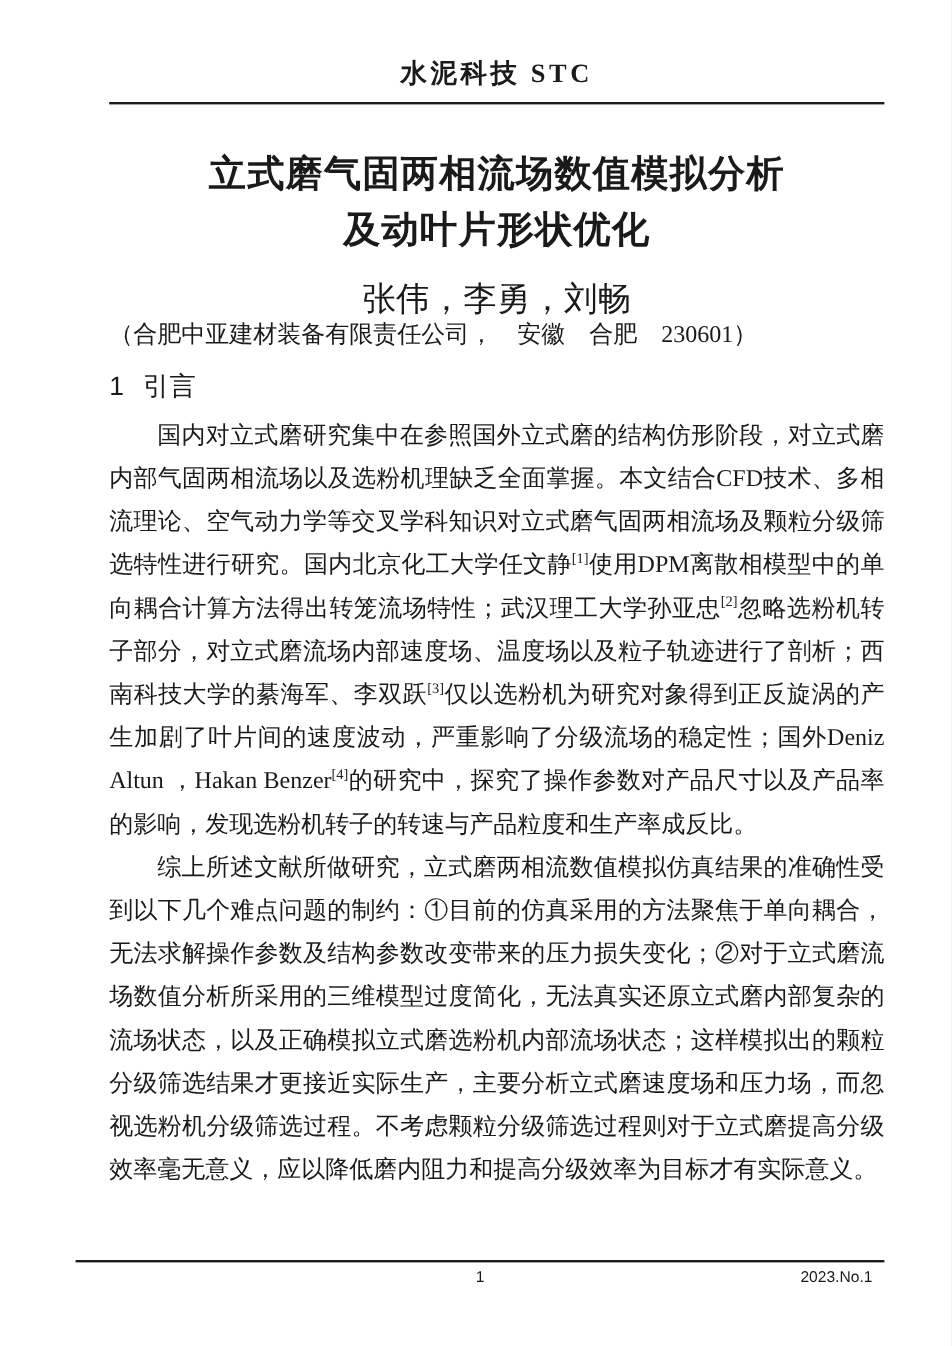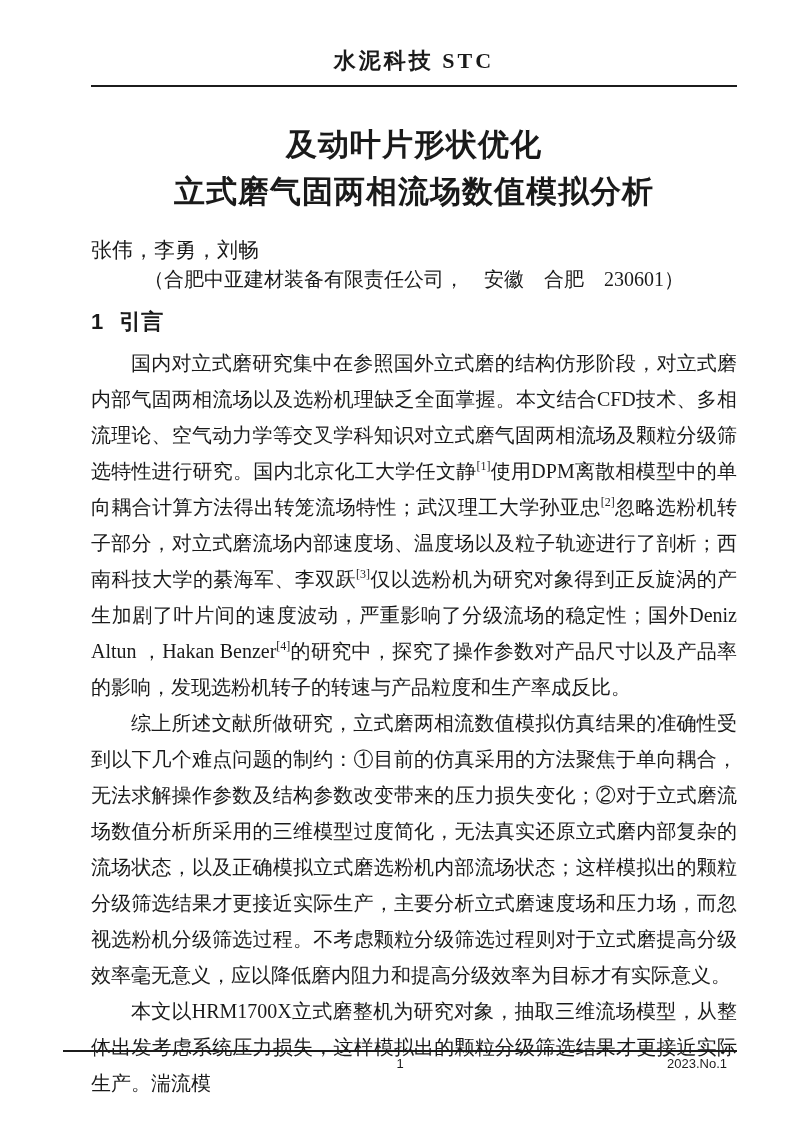--- a/index.html
+++ b/index.html
@@ -44,34 +44,35 @@
     text-align: center;
     font-family: "Liberation Sans", "DejaVu Sans", sans-serif;
     font-weight: 700;
     font-size: 31px;
     line-height: 47px;
     letter-spacing: 1px;
   }
   .article-title span { display: block; }
   .authors-line {
     margin-top: 22px;
-    font-size: 21px;
+    text-align: center;
+    font-size: 28px;
     line-height: 26px;
   }
   .affiliation-line {
     margin-top: 3px;
-    text-align: center;
+    text-align: left;
     font-size: 20px;
     line-height: 26px;
   }
   
   .section-heading {
     margin: 17px 0 0 0;
     font-family: "Liberation Sans", "DejaVu Sans", sans-serif;
-    font-weight: 700;
+    font-weight: 400;
     font-size: 22px;
     line-height: 26px;
   }
   .section-heading .sec-num { margin-right: 16px; }
   
   .body-para {
     margin: 0;
     padding: 0;
     font-size: 20px;
     line-height: 36px;
@@ -118,39 +119,38 @@
 </head>
 <body>
 
 <div class="page">
   <div class="content">
 
     <div class="journal-name">水泥科技 STC</div>
     <hr class="head-rule">
 
     <h1 class="article-title">
+      <span>立式磨气固两相流场数值模拟分析</span>
       <span>及动叶片形状优化</span>
-      <span>立式磨气固两相流场数值模拟分析</span>
     </h1>
 
     <div class="authors-line">张伟，李勇，刘畅</div>
 
     <div class="affiliation-line">（合肥中亚建材装备有限责任公司，　安徽　合肥　230601）</div>
 
     <h2 class="section-heading">
       <span class="sec-num">1</span><span>引言</span>
     </h2>
 
     <p class="body-para">
       <span>国内对立式磨研究集中在参照国外立式磨的结构仿形阶段，对立式磨内部气固两相流场以及选粉机理缺乏全面掌握。本文结合CFD技术、多相流理论、空气动力学等交叉学科知识对立式磨气固两相流场及颗粒分级筛选特性进行研究。国内北京化工大学任文静</span><sup class="ref">[1]</sup><span>使用DPM离散相模型中的单向耦合计算方法得出转笼流场特性；武汉理工大学孙亚忠</span><sup class="ref">[2]</sup><span>忽略选粉机转子部分，对立式磨流场内部速度场、温度场以及粒子轨迹进行了剖析；西南科技大学的綦海军、李双跃</span><sup class="ref">[3]</sup><span>仅以选粉机为研究对象得到正反旋涡的产生加剧了叶片间的速度波动，严重影响了分级流场的稳定性；国外Deniz Altun ，Hakan Benzer</span><sup class="ref">[4]</sup><span>的研究中，探究了操作参数对产品尺寸以及产品率的影响，发现选粉机转子的转速与产品粒度和生产率成反比。</span>
     </p>
 
     <p class="body-para">综上所述文献所做研究，立式磨两相流数值模拟仿真结果的准确性受到以下几个难点问题的制约：①目前的仿真采用的方法聚焦于单向耦合，无法求解操作参数及结构参数改变带来的压力损失变化；②对于立式磨流场数值分析所采用的三维模型过度简化，无法真实还原立式磨内部复杂的流场状态，以及正确模拟立式磨选粉机内部流场状态；这样模拟出的颗粒分级筛选结果才更接近实际生产，主要分析立式磨速度场和压力场，而忽视选粉机分级筛选过程。不考虑颗粒分级筛选过程则对于立式磨提高分级效率毫无意义，应以降低磨内阻力和提高分级效率为目标才有实际意义。</p>
 
-    <p class="body-para">本文以HRM1700X立式磨整机为研究对象，抽取三维流场模型，从整体出发考虑系统压力损失，这样模拟出的颗粒分级筛选结果才更接近实际生产。湍流模</p>
 
   </div>
 
   <div class="footer">
     <hr class="foot-rule">
     <div class="footer-row">
       <div class="page-number">1</div>
       <div class="issue-number">2023.No.1</div>
     </div>
   </div>

